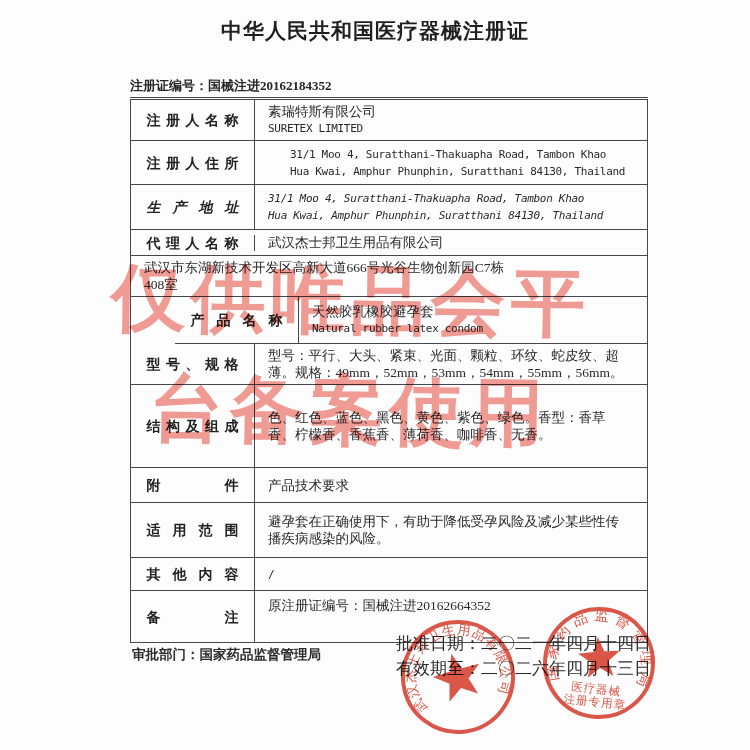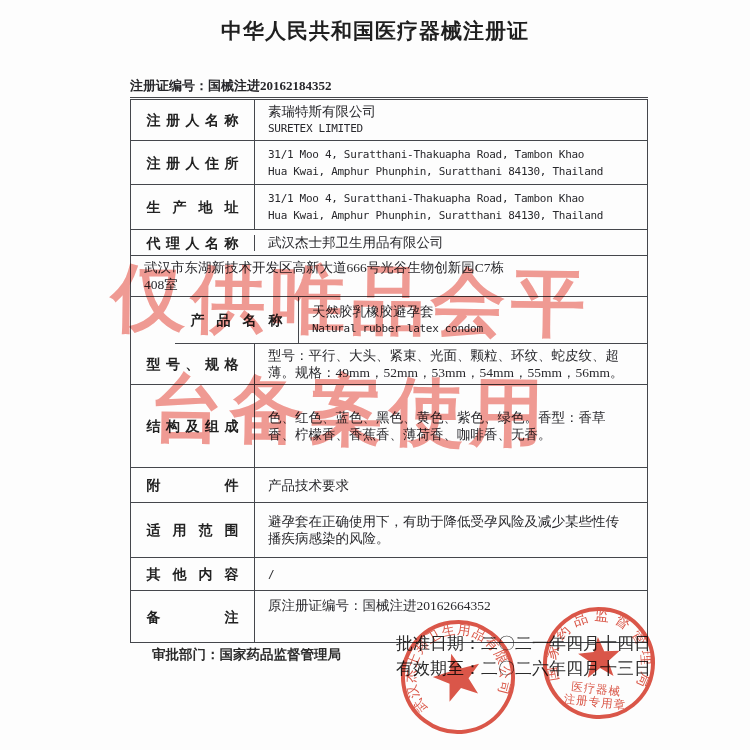--- a/index.html
+++ b/index.html
@@ -37,21 +37,21 @@
     padding:3px 2px 3px 13px;box-sizing:border-box;
     font-family:"Liberation Serif",serif;
     font-size:13.5px;line-height:17px;color:#28282c;
   }
   .cell-content .line{white-space:nowrap;}
   .cell-content .line.latin{
     font-family:"DejaVu Sans Mono",monospace;font-size:11px;letter-spacing:-0.3px;
   }
   .row.top-align .cell-content{justify-content:flex-start;padding-top:6px;}
   .dept{
-    position:absolute;left:132px;top:646px;font-size:13.5px;font-weight:600;color:#2b2b2b;margin-left:20px;
+    position:absolute;left:132px;top:646px;font-size:13.5px;font-weight:600;color:#2b2b2b;
   }
   .dates{
     position:absolute;right:99px;top:631px;text-align:left;
     font-family:"Liberation Serif",serif;
     font-size:17px;line-height:25px;color:#2b2b2b;z-index:2;
   }
   .watermark{
     position:absolute;left:98px;top:246px;width:505px;text-align:center;
     color:var(--watermark-color,#ee8279);opacity:0.8;
     font-weight:700;font-size:74px;line-height:110px;letter-spacing:6px;
@@ -77,30 +77,30 @@
   <div class="cert-table" id="cert-table">
       <div class="row" style="min-height: 33px;">
         <div class="cell-label">
           <span>注册人名称</span>
         </div>
         <div class="cell-content">
           <div class="line">素瑞特斯有限公司</div>
           <div class="line latin">SURETEX LIMITED</div>
         </div>
       </div>
-      <div class="row" style="min-height: 44px;">
+      <div class="row" style="min-height: 44px; gap: 22px;">
         <div class="cell-label">
           <span>注册人住所</span>
         </div>
         <div class="cell-content">
           <div class="line latin">31/1 Moo 4, Suratthani-Thakuapha Road, Tambon Khao</div>
           <div class="line latin">Hua Kwai, Amphur Phunphin, Suratthani 84130, Thailand</div>
         </div>
       </div>
-      <div class="row" style="min-height: 45px;">
+      <div class="row" style="min-height: 45px; font-style: italic;">
         <div class="cell-label">
           <span>生产地址</span>
         </div>
         <div class="cell-content">
           <div class="line latin">31/1 Moo 4, Suratthani-Thakuapha Road, Tambon Khao</div>
           <div class="line latin">Hua Kwai, Amphur Phunphin, Suratthani 84130, Thailand</div>
         </div>
       </div>
       <div class="row" style="min-height: 26px; align-items: center;">
         <div class="cell-label">

